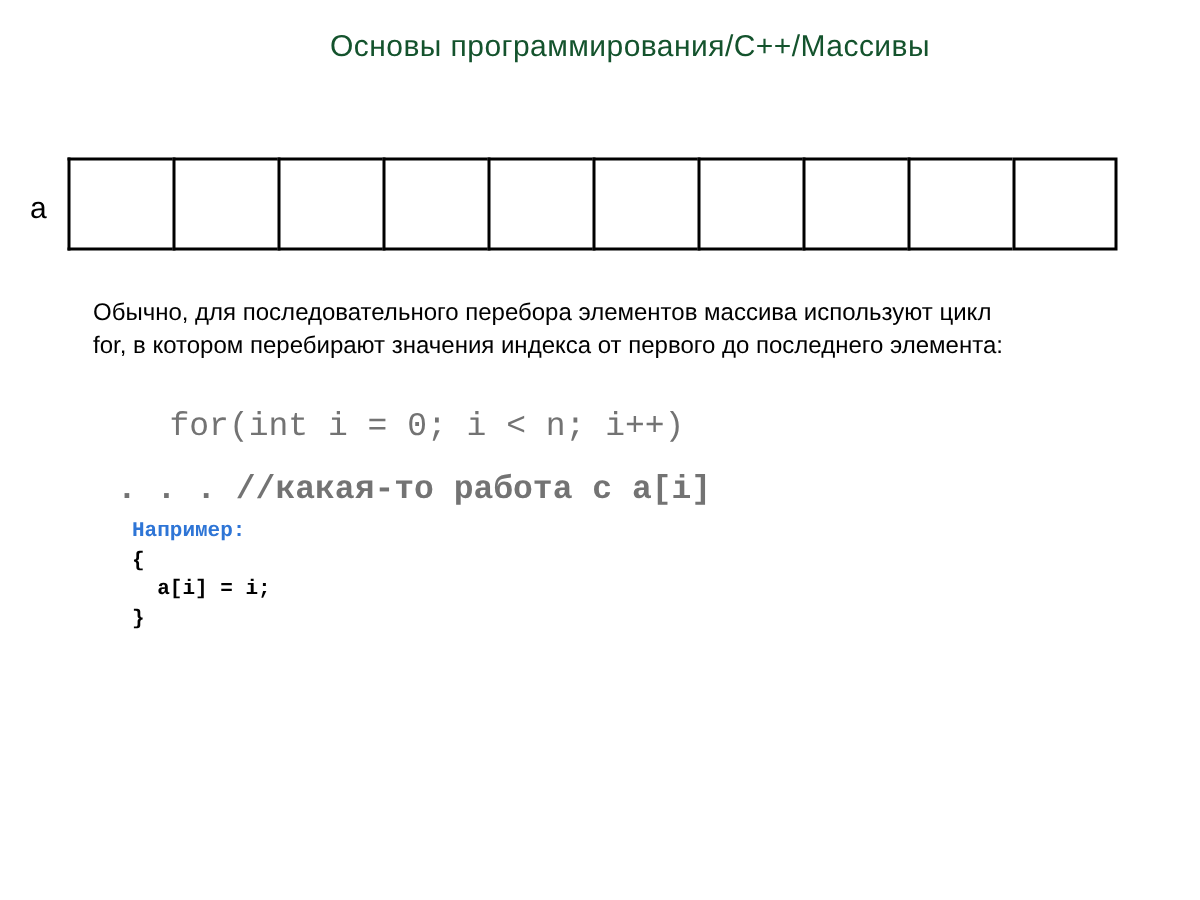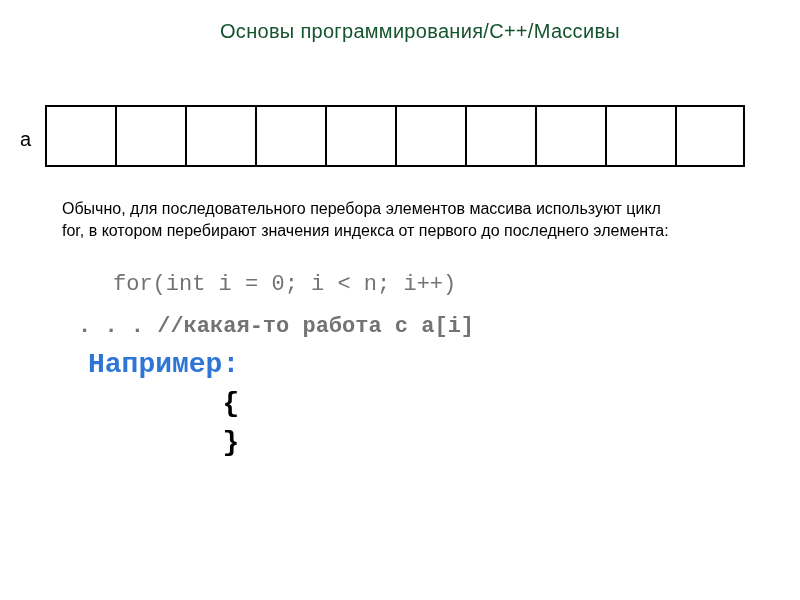--- a/index.html
+++ b/index.html
@@ -72,24 +72,23 @@
       font-size: 22px;
       color: #737373;
       margin-top: 12px;
     }
     .example-block {
       position: absolute;
       top: 345px;
       left: 88px;
       font-family: "Courier New", monospace;
       font-weight: bold;
-      font-size: 28px;
+      font-size: 14px;
       line-height: 1.4;
       color: #000;
-      text-align: right;
     }
     .example-label {
       color: #2e75d6;
     }
   </style>
 </head>
 <body>
 
 <div class="breadcrumb">Основы программирования/C++/Массивы</div>
 
@@ -109,14 +108,15 @@
 </div>
 
 <div class="description">Обычно, для последовательного перебора элементов массива используют цикл for, в котором перебирают значения индекса от первого до последнего элемента:</div>
 
 <div class="code1">for(int i = 0; i &lt; n; i++)</div>
 <div class="code2">. . . //какая-то работа с a[i]</div>
 
 <div class="example-block">
   <div class="example-label">Например:</div>
   <div>{</div>
+  <div style="white-space: pre;">  a[i] = i;</div>
   <div>}</div>
 </div>
 
 </body></html>

